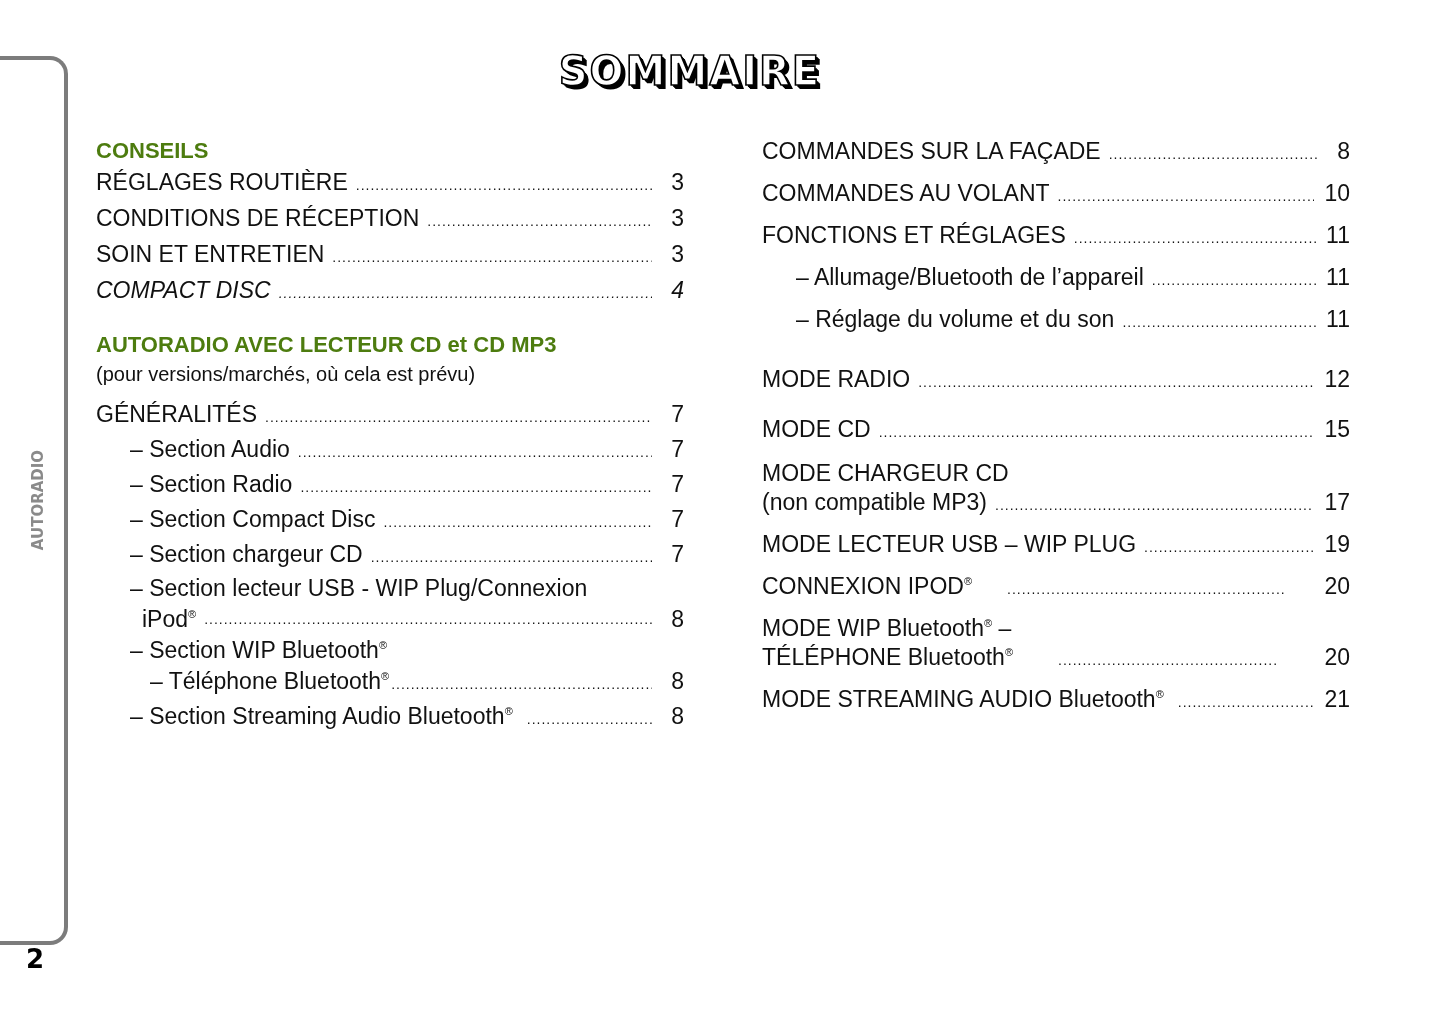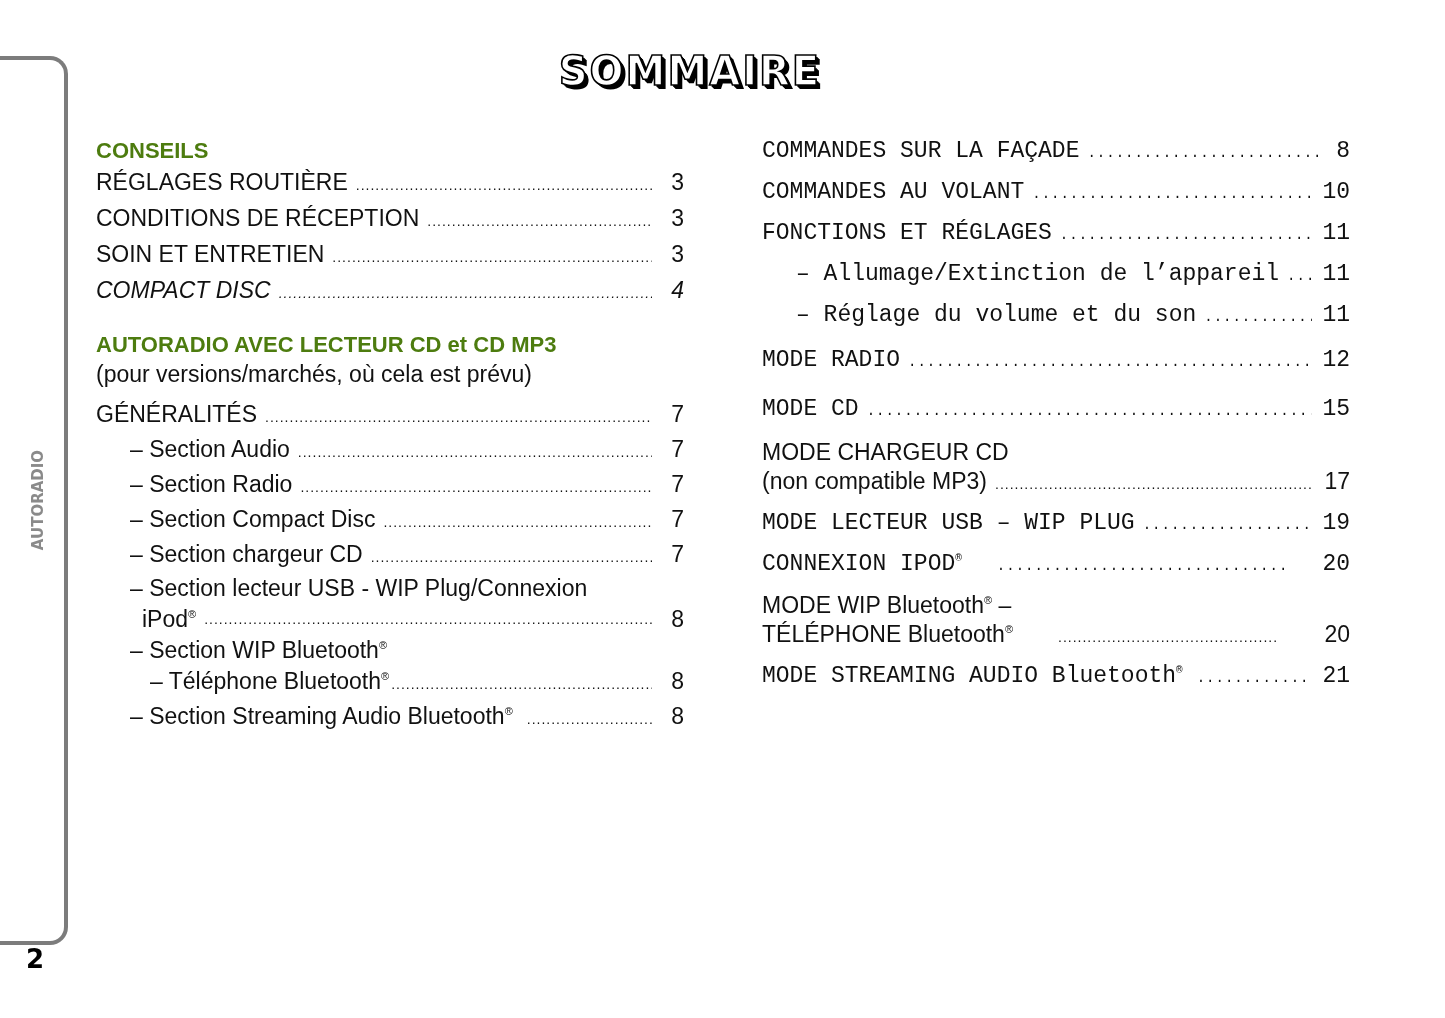--- a/index.html
+++ b/index.html
@@ -32,39 +32,39 @@
     text-shadow:3px 3px 0 #000, 2px 2px 0 #000, 4px 4px 0 #000;
   }
   .col { position:absolute; }
   .col-left { left:96px; top:136px; width:588px; }
   .col-right { left:762px; top:136px; width:588px; }
   .heading {
     font-family:"Liberation Sans", sans-serif; font-weight:bold; font-size:22px;
     line-height:30px; color:#4d7c0f;
   }
   .note {
-    font-family:"Liberation Sans", sans-serif; font-size:23px; line-height:28px;
+    font-family:"Liberation Sans", sans-serif; font-size:20px; line-height:28px;
   }
   .entry {
     font-family:"Liberation Sans", sans-serif; font-size:23px; line-height:32px;
     display:flex; align-items:baseline; color:#111;
   }
   .entry .text { white-space:nowrap; }
   .entry .leader {
     flex:1; overflow:hidden; white-space:nowrap; margin:0 10px 0 8px;
     font-size:14px; letter-spacing:1px; color:#111;
   }
   .entry .leader::before {
     content:"..........................................................................................................................................................................";
   }
   .entry .page { min-width:22px; text-align:right; }
   .line2 { font-family:"Liberation Sans", sans-serif; font-size:23px; line-height:30px; white-space:nowrap; }
   sup { font-size:11px; vertical-align:9px; line-height:0; }
   .sub { padding-left:34px; }
-  .r-entry { margin-bottom:8px; line-height:31px;font-family:Liberation Mono, monospace; }
+  .r-entry { margin-bottom:8px; line-height:31px; }
   .r-sub { padding-left:34px; }
 </style>
 </head>
 <body>
 
 <div class="frame"></div>
 <div class="side-label">AUTORADIO</div>
 <div class="page-number">2</div>
 
 <div class="title">SOMMAIRE</div>
@@ -159,30 +159,30 @@
     <span class="text">COMMANDES AU VOLANT</span>
     <span class="leader"></span>
     <span class="page">10</span>
   </div>
   <div class="entry r-entry">
     <span class="text">FONCTIONS ET RÉGLAGES</span>
     <span class="leader"></span>
     <span class="page">11</span>
   </div>
   <div class="entry r-entry r-sub">
-    <span class="text">– Allumage/Extinction de l’appareil</span>
+    <span class="text">– Allumage/Bluetooth de l’appareil</span>
     <span class="leader"></span>
     <span class="page">11</span>
   </div>
   <div class="entry r-entry r-sub">
     <span class="text">– Réglage du volume et du son</span>
     <span class="leader"></span>
     <span class="page">11</span>
   </div>
-  <div class="entry r-entry" style="margin-top:12px;">
+  <div class="entry r-entry" style="margin-top:26px;">
     <span class="text">MODE RADIO</span>
     <span class="leader"></span>
     <span class="page">12</span>
   </div>
   <div class="entry r-entry" style="margin-top:16px;">
     <span class="text">MODE CD</span>
     <span class="leader"></span>
     <span class="page">15</span>
   </div>
 

